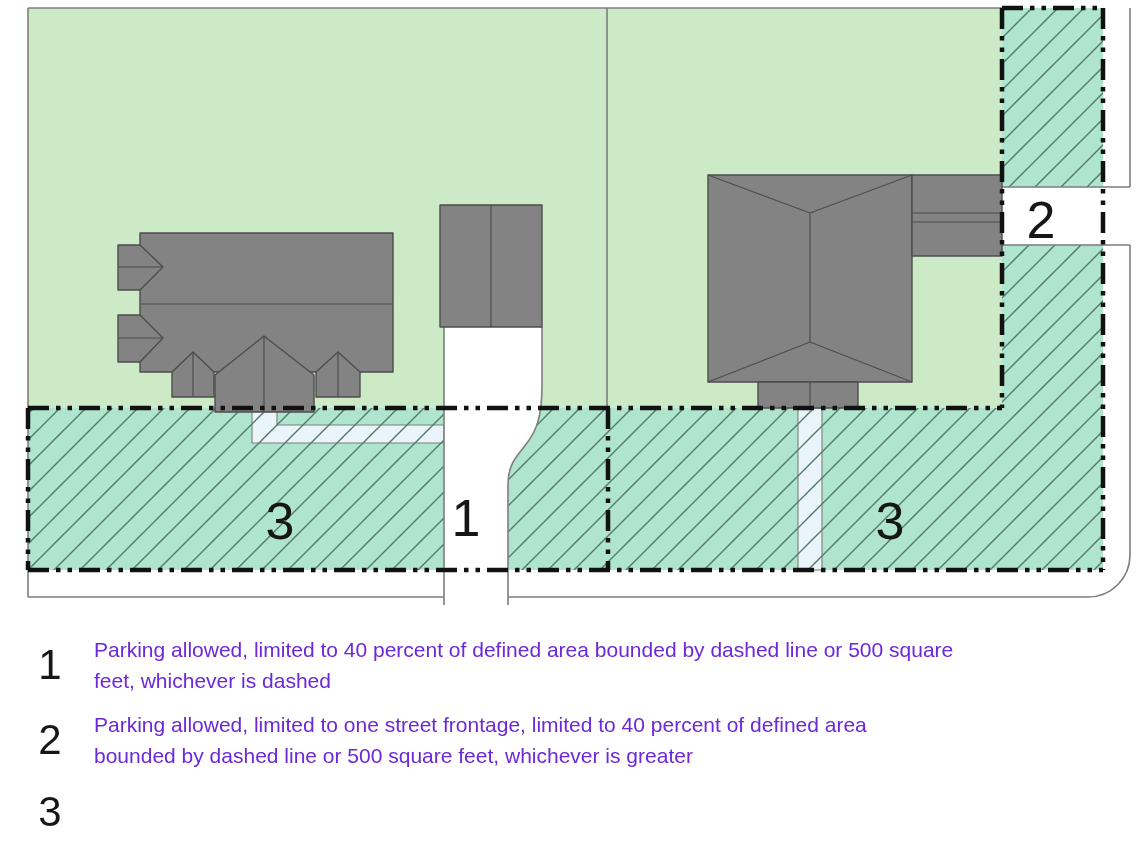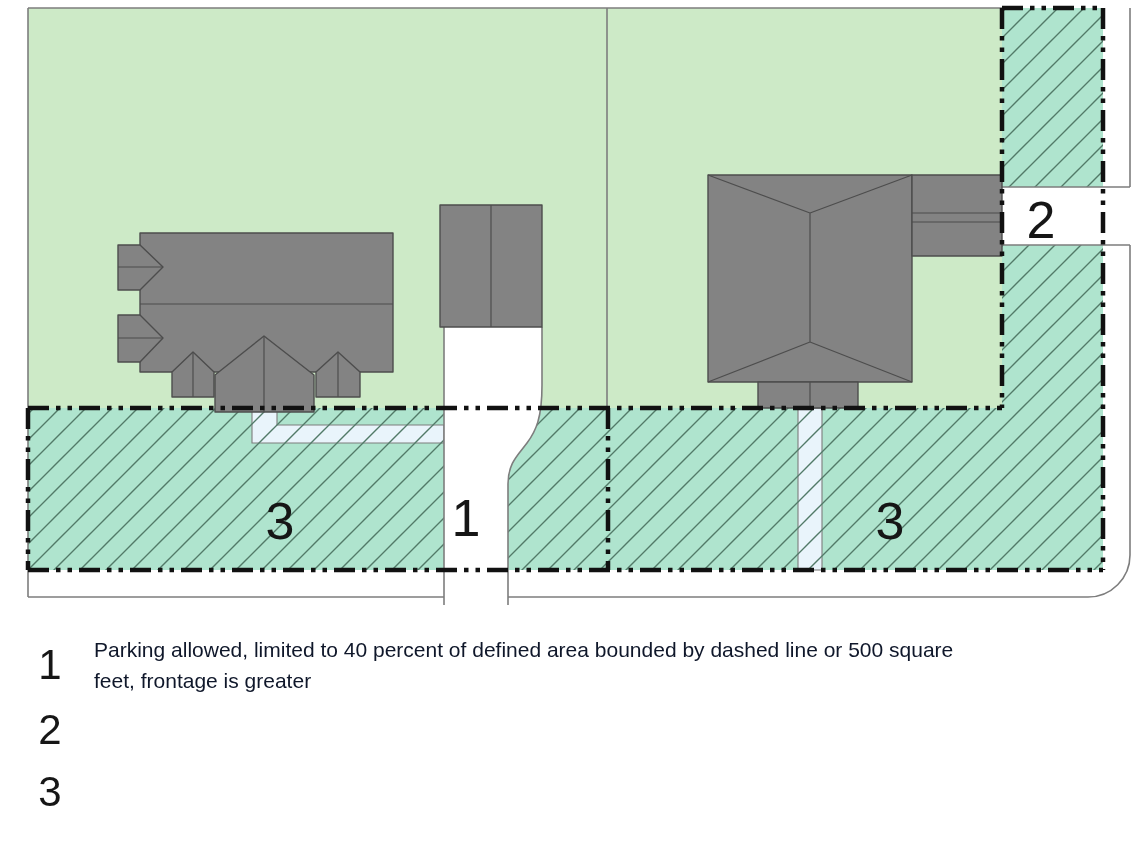--- a/index.html
+++ b/index.html
@@ -15,21 +15,21 @@
   .houseline{stroke:var(--house-stroke,#4d4d4d);stroke-width:1.2;fill:none;}
   .thin{stroke:var(--parcel-line,#7d7d7d);stroke-width:1.6;fill:none;}
   .dashdot{stroke:var(--boundary-black,#111111);stroke-width:4.5;fill:none;
            stroke-dasharray:21 7 4.5 7 4.5 7;stroke-linecap:butt;}
   .arealabel{font-family:"Liberation Sans",sans-serif;font-size:52px;font-weight:500;
              fill:#161616;text-anchor:middle;}
   .legend{margin:16px 0 0 0;padding-left:32px;}
   .legend-item{display:flex;align-items:center;gap:26px;margin-bottom:13px;}
   .legend-num{width:36px;min-width:36px;text-align:center;font-size:42px;font-weight:500;
               color:#161616;line-height:1;}
-  .legend-text{font-size:21px;line-height:31px;color:#0f172a;}
+  .legend-text{font-size:21px;line-height:31px;color:#6d28d9;}
   .legend-text span{display:block;}
 </style>
 </head>
 <body>
 
 <div class="diagram-wrap">
 <svg width="1140" height="618" viewBox="0 0 1140 618">
   <defs>
     <pattern id="hatchLines" patternUnits="userSpaceOnUse" width="26" height="26">
       <path d="M-6.5,6.5 L6.5,-6.5 M0,26 L26,0 M19.5,32.5 L32.5,19.5" style="stroke:var(--hatch-line,#527a68);stroke-width:1.4;fill:none;"></path>
@@ -106,22 +106,26 @@
   <text class="arealabel" x="890" y="539">3</text>
   <text class="arealabel" x="1041" y="238">2</text>
 </svg>
 </div>
 
 <div class="legend">
   <div class="legend-item">
     <div class="legend-num">1</div>
     <div class="legend-text">
       <span>Parking allowed, limited to 40 percent of defined area bounded by dashed line or 500 square</span>
-      <span>feet, frontage is greater</span>
+      <span>feet, whichever is dashed</span>
     </div>
   </div>
   <div class="legend-item">
     <div class="legend-num">2</div>
+    <div class="legend-text">
+      <span>Parking allowed, limited to one street frontage, limited to 40 percent of defined area</span>
+      <span>bounded by dashed line or 500 square feet, whichever is greater</span>
+    </div>
   </div>
   <div class="legend-item" style="margin-top:20px;">
     <div class="legend-num">3</div>
   </div>
 </div>
 
 </body></html>

